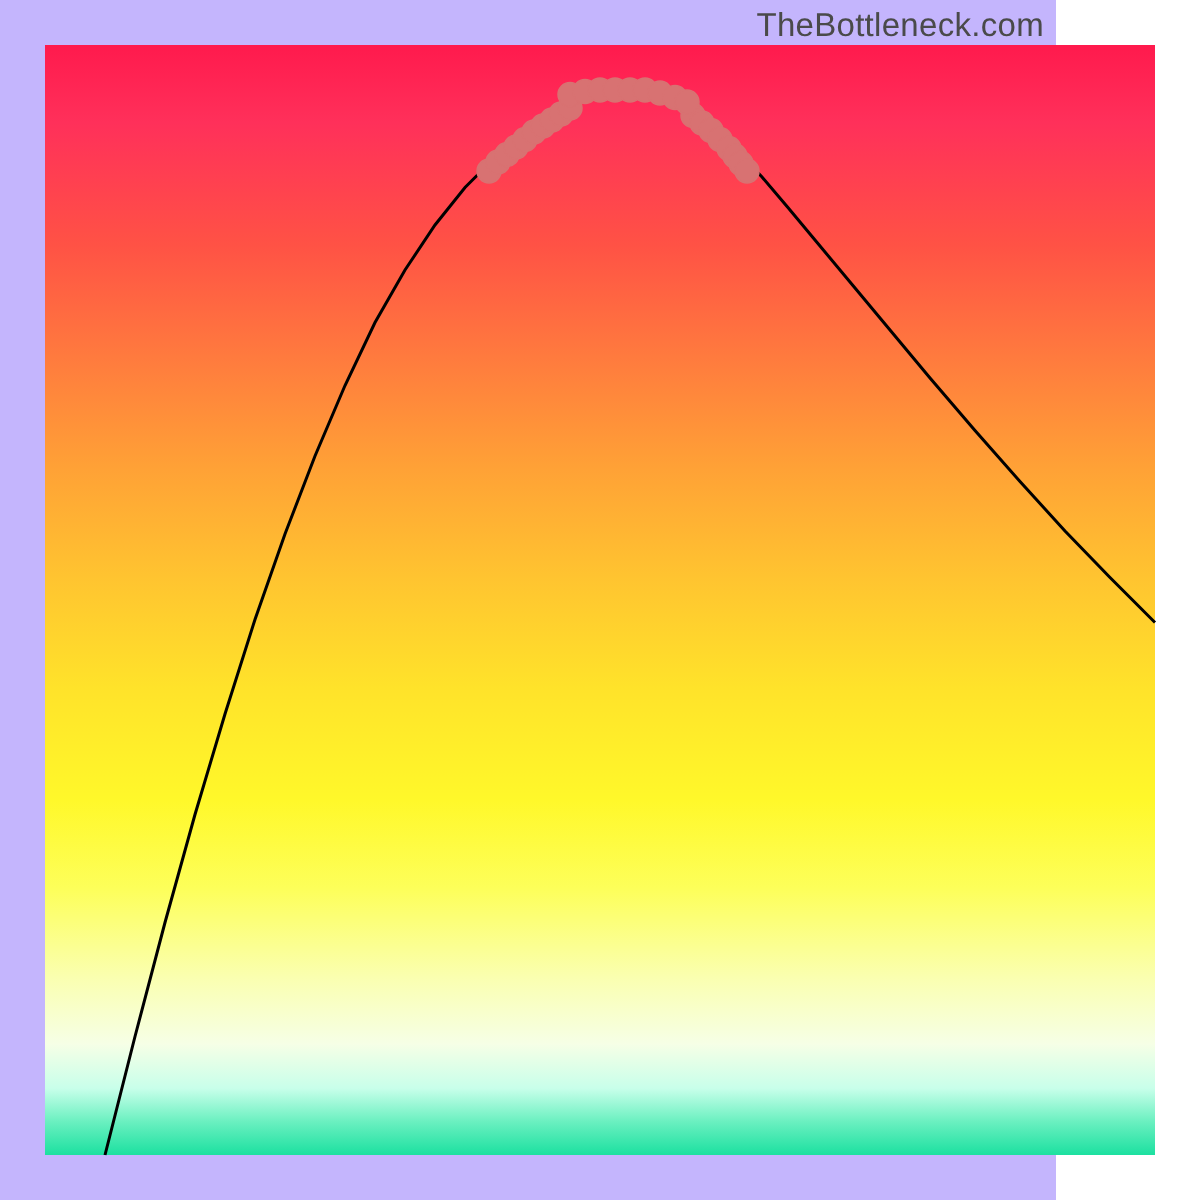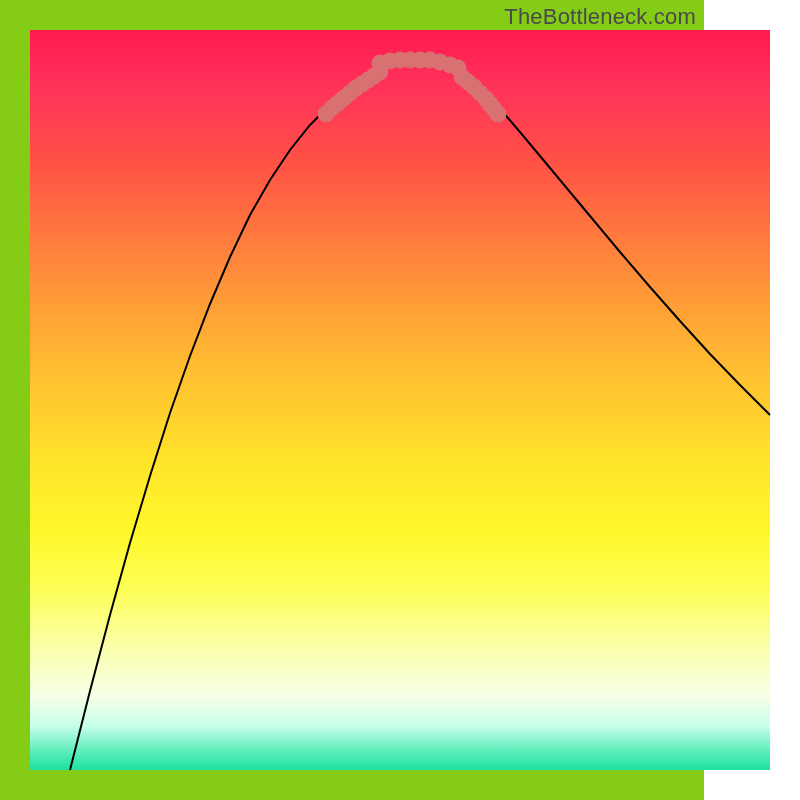--- a/index.html
+++ b/index.html
@@ -7,21 +7,21 @@
     padding: 0;
     width: 800px;
     height: 800px;
     overflow: hidden;
     font-family: Arial, Helvetica, sans-serif;
   }
   .stage {
     position: relative;
     width: 704px;
     height: 800px;
-    background: #84cc16;
+    background: #c4b5fd;
   }
   .plot-area {
     position: absolute;
     left: 30px;
     top: 30px;
     width: 740px;
     height: 740px;
     background: linear-gradient(
       to bottom,
       #ff1a4d 0%,

